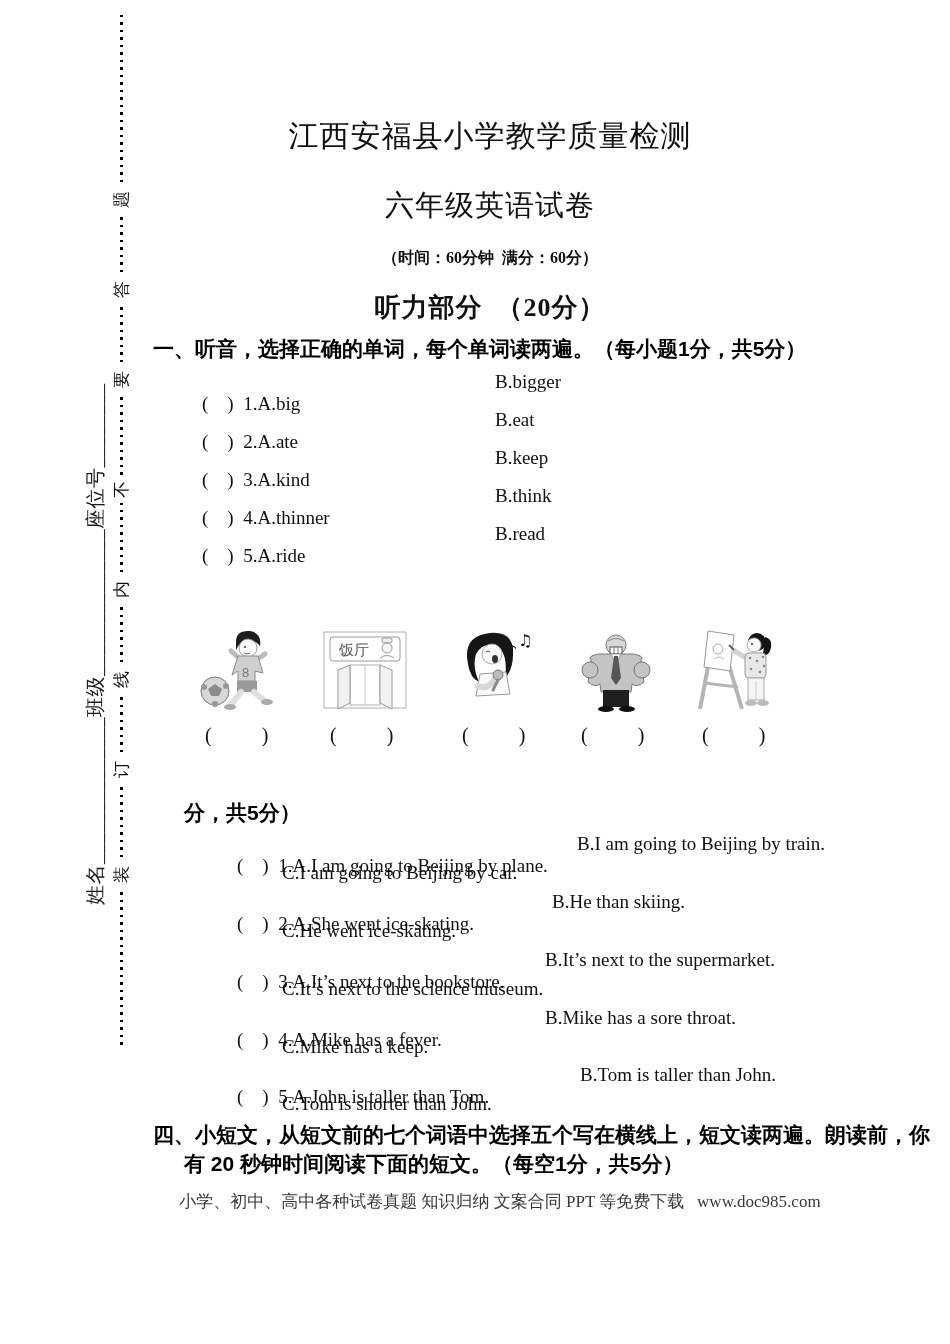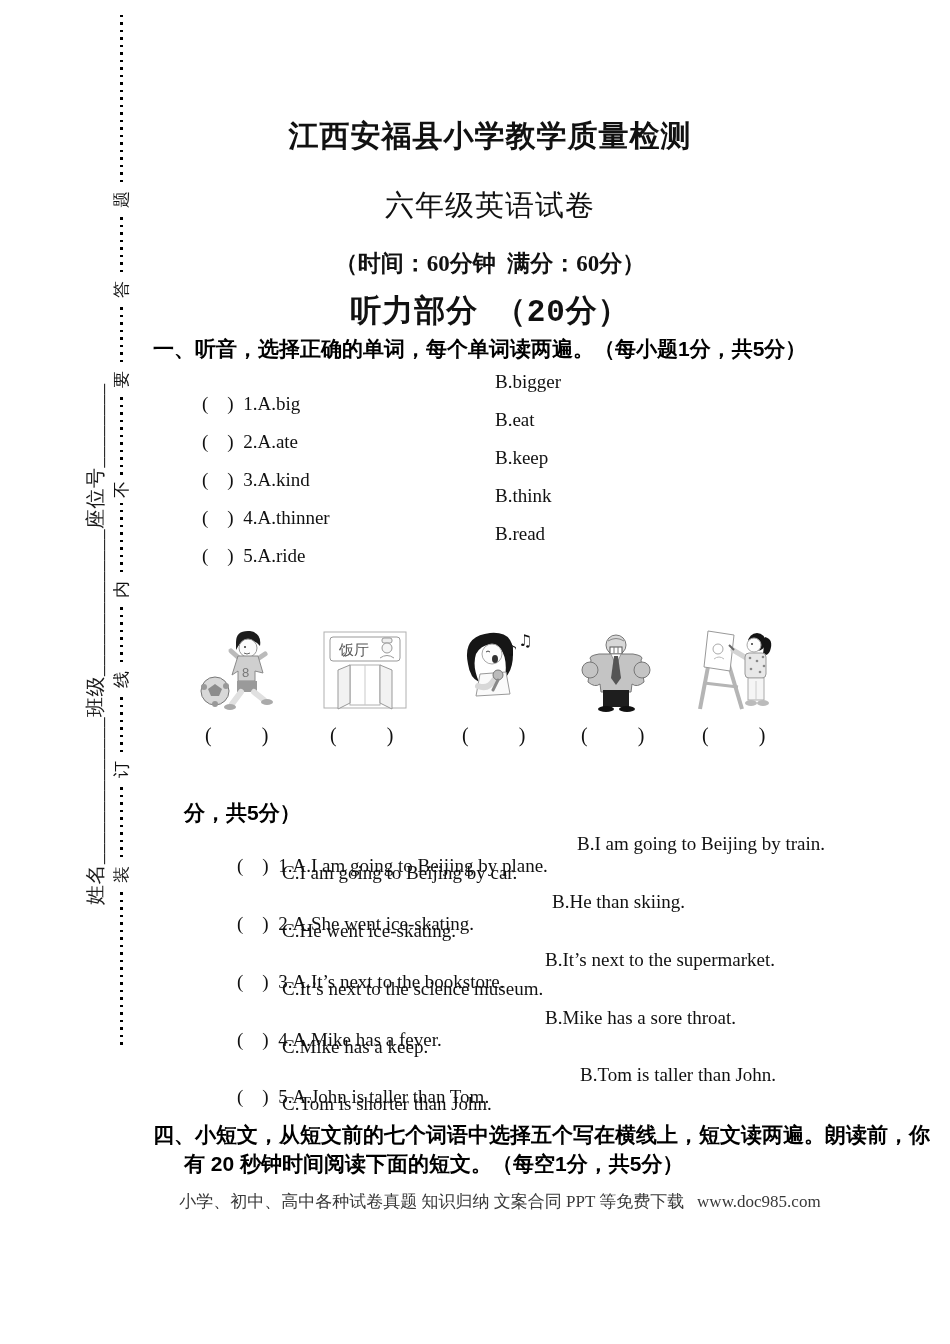--- a/index.html
+++ b/index.html
@@ -20,25 +20,25 @@
     background:#fff;font-size:17px;transform:rotate(-90deg);
     font-family:"Liberation Serif","DejaVu Serif",serif;
   }
   .student-info{
     position:absolute;left:-160px;top:637px;width:510px;height:26px;
     transform:rotate(-90deg);font-size:20px;letter-spacing:.5px;
     color:#1a1a1a;text-align:center;white-space:pre;
   }
   
   .hdr{left:150px;width:680px;text-align:center;}
-  .title{top:116px;font-size:30px;font-weight:bold;letter-spacing:1px;}
+  .title{top:116px;font-size:30px;font-weight:normal;letter-spacing:1px;}
   .subtitle{top:186px;font-size:29px;font-weight:normal;letter-spacing:1px;}
-  .meta{top:248px;font-size:23px;font-weight:bold;}
-  .part-title{top:290px;font-size:31px;font-weight:bold;
-    font-family:Liberation Mono, monospace;letter-spacing:1px;}
+  .meta{top:248px;font-size:16px;font-weight:bold;}
+  .part-title{top:290px;font-size:26px;font-weight:bold;
+    font-family:Liberation Serif, serif;letter-spacing:1px;}
   
   .sec-head{
     position:absolute;left:153px;font-size:21px;font-weight:bold;
     font-family:"Liberation Sans","DejaVu Sans",sans-serif;white-space:pre;color:#000;
   }
   .indent{left:184px;}
   
   .row{position:absolute;left:183px;font-size:19px;white-space:pre;}
   .row .b{position:absolute;left:312px;top:0;white-space:pre;}
   .row3{position:absolute;left:218px;font-size:19px;white-space:pre;}

